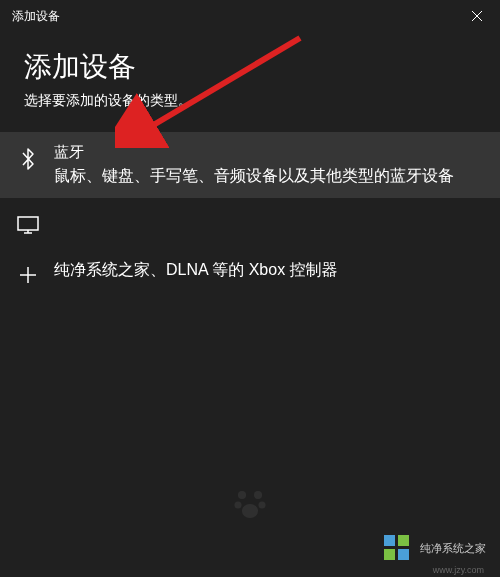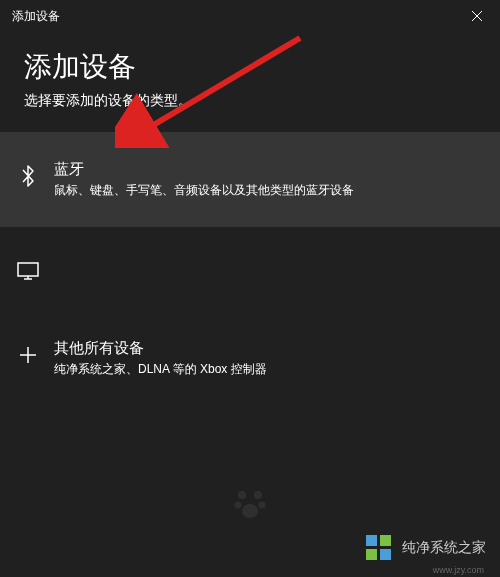--- a/index.html
+++ b/index.html
@@ -50,21 +50,21 @@
     
     .subtitle {
       font-size: 14px;
       padding: 0 24px 22px 24px;
       color: #ffffff;
     }
     
     .option-item {
       display: flex;
       align-items: flex-start;
-      padding: 28px 16px;
+      padding: 11px 16px;
       cursor: pointer;
     }
     
     .option-item.highlighted {
       background: #363636;
     }
     
     .option-icon {
       width: 24px;
       height: 24px;
@@ -80,21 +80,21 @@
       flex: 1;
     }
     
     .option-title {
       font-size: 15px;
       color: #ffffff;
       margin-bottom: 3px;
     }
     
     .option-description {
-      font-size: 12px;
+      font-size: 16px;
       color: #ffffff;
       line-height: 1.4;
     }
     
     .arrow-annotation {
       position: absolute;
       top: 28px;
       left: 115px;
       pointer-events: none;
       z-index: 10;
@@ -108,21 +108,21 @@
       align-items: center;
       gap: 8px;
     }
     
     .watermark-logo {
       width: 30px;
       height: 30px;
     }
     
     .watermark-text {
-      font-size: 14px;
+      font-size: 11px;
       color: #cccccc;
       font-weight: 400;
     }
     
     .watermark-url {
       position: absolute;
       bottom: 2px;
       right: 16px;
       font-size: 9px;
       color: #666666;
@@ -176,21 +176,20 @@
 </div>
 
 <div class="option-item">
   <div class="option-icon">
     <svg width="20" height="20" viewBox="0 0 20 20">
       <line x1="10" y1="2" x2="10" y2="18" stroke="#ffffff" stroke-width="1.5"></line>
       <line x1="2" y1="10" x2="18" y2="10" stroke="#ffffff" stroke-width="1.5"></line>
     </svg>
   </div>
   <div class="option-content">
-    <div class="option-title">其他所有设备</div>
     <div class="option-description">纯净系统之家、DLNA 等的 Xbox 控制器</div>
   </div>
 </div>
 
 <svg class="arrow-annotation" width="200" height="120" viewBox="0 0 200 120">
   <defs>
     <marker id="arrowhead" markerWidth="12" markerHeight="12" refX="2" refY="6" orient="auto">
       <polygon points="0 0, 12 6, 0 12" fill="#dd2222"></polygon>
     </marker>
   </defs>

